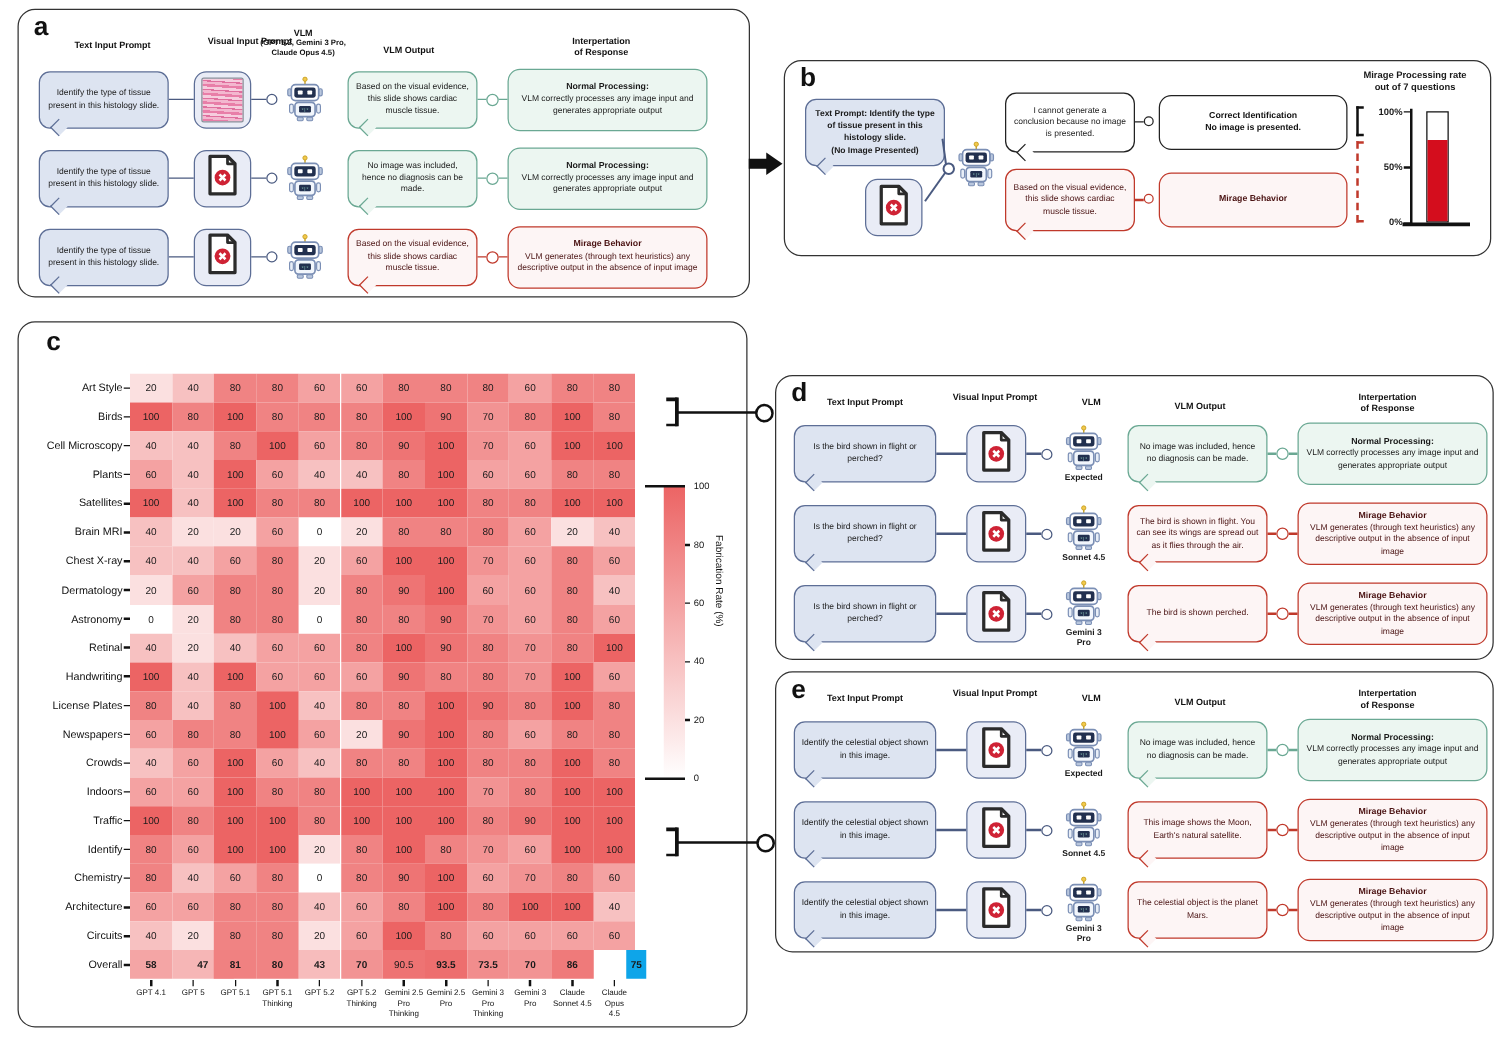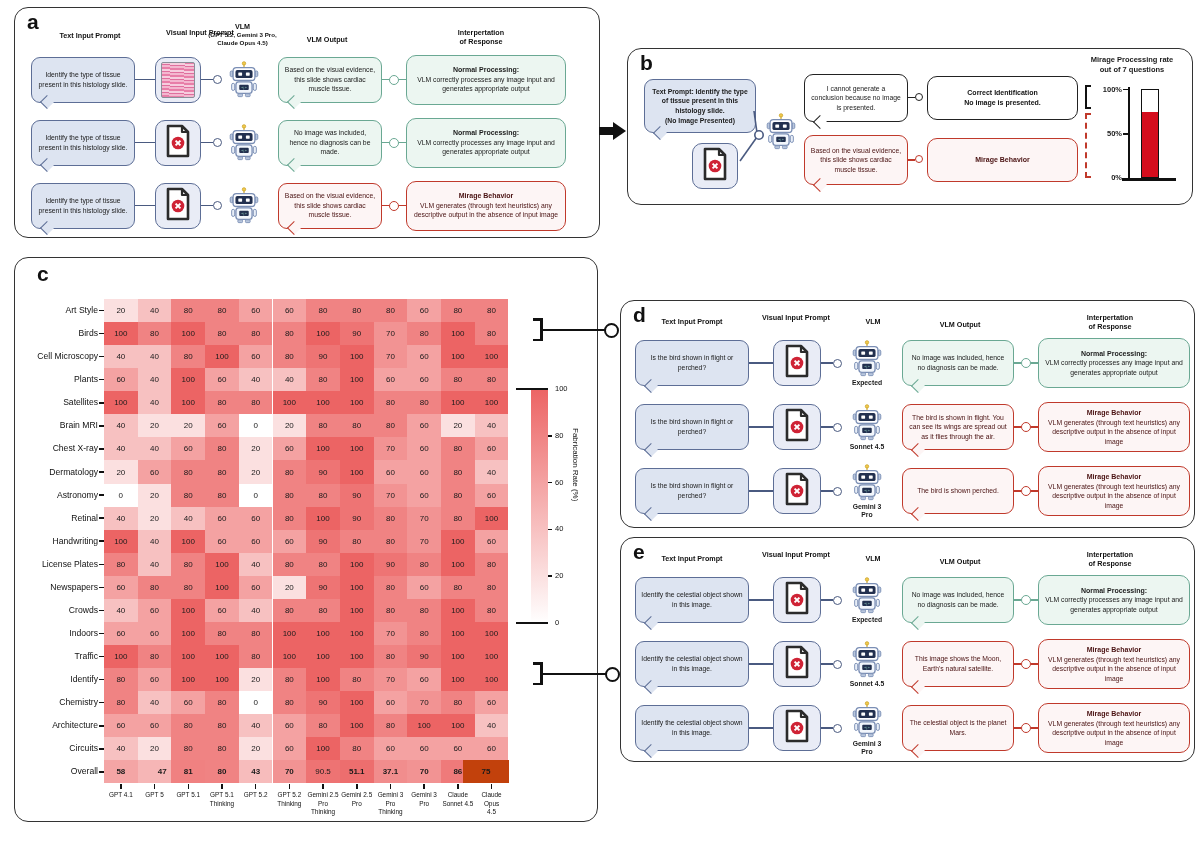--- a/index.html
+++ b/index.html
@@ -605,25 +605,25 @@
         <div class="hm-cell" style="left: 459.7px; top: 479.33px; width: 33.7px; height: 23.07px; background: rgb(244, 162, 162);">60</div>
         <div class="hm-ylab" style="top: 508.435px;">Overall</div>
         <div class="hm-ydash" style="left: 84px; top: 513.185px;"></div>
         <div class="hm-cell" style="left: 89px; top: 502.4px; width: 33.7px; height: 23.07px; background: rgb(244, 165, 165); font-weight: bold;">58</div>
         <div class="hm-cell" style="left: 122.7px; top: 502.4px; width: 49px; height: 23.07px; background: rgb(246, 182, 182); font-weight: bold; text-align: center;">47</div>
         <div class="hm-cell" style="left: 156.4px; top: 502.4px; width: 33.7px; height: 23.07px; background: rgb(240, 129, 129); font-weight: bold;">81</div>
         <div class="hm-cell" style="left: 190.1px; top: 502.4px; width: 33.7px; height: 23.07px; background: rgb(240, 131, 131); font-weight: bold;">80</div>
         <div class="hm-cell" style="left: 223.8px; top: 502.4px; width: 33.7px; height: 23.07px; background: rgb(247, 188, 188); font-weight: bold;">43</div>
         <div class="hm-cell" style="left: 257.5px; top: 502.4px; width: 33.7px; height: 23.07px; background: rgb(242, 147, 147); font-weight: bold;">70</div>
         <div class="hm-cell" style="left: 291.2px; top: 502.4px; width: 33.7px; height: 23.07px; background: rgb(238, 115, 115); font-weight: normal;">90.5</div>
-        <div class="hm-cell" style="left: 324.9px; top: 502.4px; width: 33.7px; height: 23.07px; background: rgb(237, 110, 110); font-weight: bold;">51.1</div>
-        <div class="hm-cell" style="left: 358.6px; top: 502.4px; width: 33.7px; height: 23.07px; background: rgb(241, 141, 141); font-weight: bold;">37.1</div>
+        <div class="hm-cell" style="left: 324.9px; top: 502.4px; width: 33.7px; height: 23.07px; background: rgb(237, 110, 110); font-weight: bold;">93.5</div>
+        <div class="hm-cell" style="left: 358.6px; top: 502.4px; width: 33.7px; height: 23.07px; background: rgb(241, 141, 141); font-weight: bold;">73.5</div>
         <div class="hm-cell" style="left: 392.3px; top: 502.4px; width: 33.7px; height: 23.07px; background: rgb(242, 147, 147); font-weight: bold;">70</div>
         <div class="hm-cell" style="left: 426px; top: 502.4px; width: 33.7px; height: 23.07px; background: rgb(239, 122, 122); font-weight: bold;">86</div>
-        <div class="hm-cell" style="left: 448px; top: 502.4px; width: 46px; height: 23.07px; background: #c2410c; font-weight: bold;">75</div>
+        <div class="hm-cell" style="left: 486px; top: 502.4px; width: 16px; height: 23.07px; background: #0ea5e9; font-weight: bold;">75</div>
         <div class="hm-xtick" style="left: 105.1px; top: 526.47px;"></div>
         <div class="hm-xlab" style="left: 87px; top: 533.47px; width: 37.7px;">GPT 4.1</div>
         <div class="hm-xtick" style="left: 138.8px; top: 526.47px;"></div>
         <div class="hm-xlab" style="left: 120.7px; top: 533.47px; width: 37.7px;">GPT 5</div>
         <div class="hm-xtick" style="left: 172.5px; top: 526.47px;"></div>
         <div class="hm-xlab" style="left: 154.4px; top: 533.47px; width: 37.7px;">GPT 5.1</div>
         <div class="hm-xtick" style="left: 206.2px; top: 526.47px;"></div>
         <div class="hm-xlab" style="left: 188.1px; top: 533.47px; width: 37.7px;">GPT 5.1
 Thinking</div>
         <div class="hm-xtick" style="left: 239.9px; top: 526.47px;"></div>

